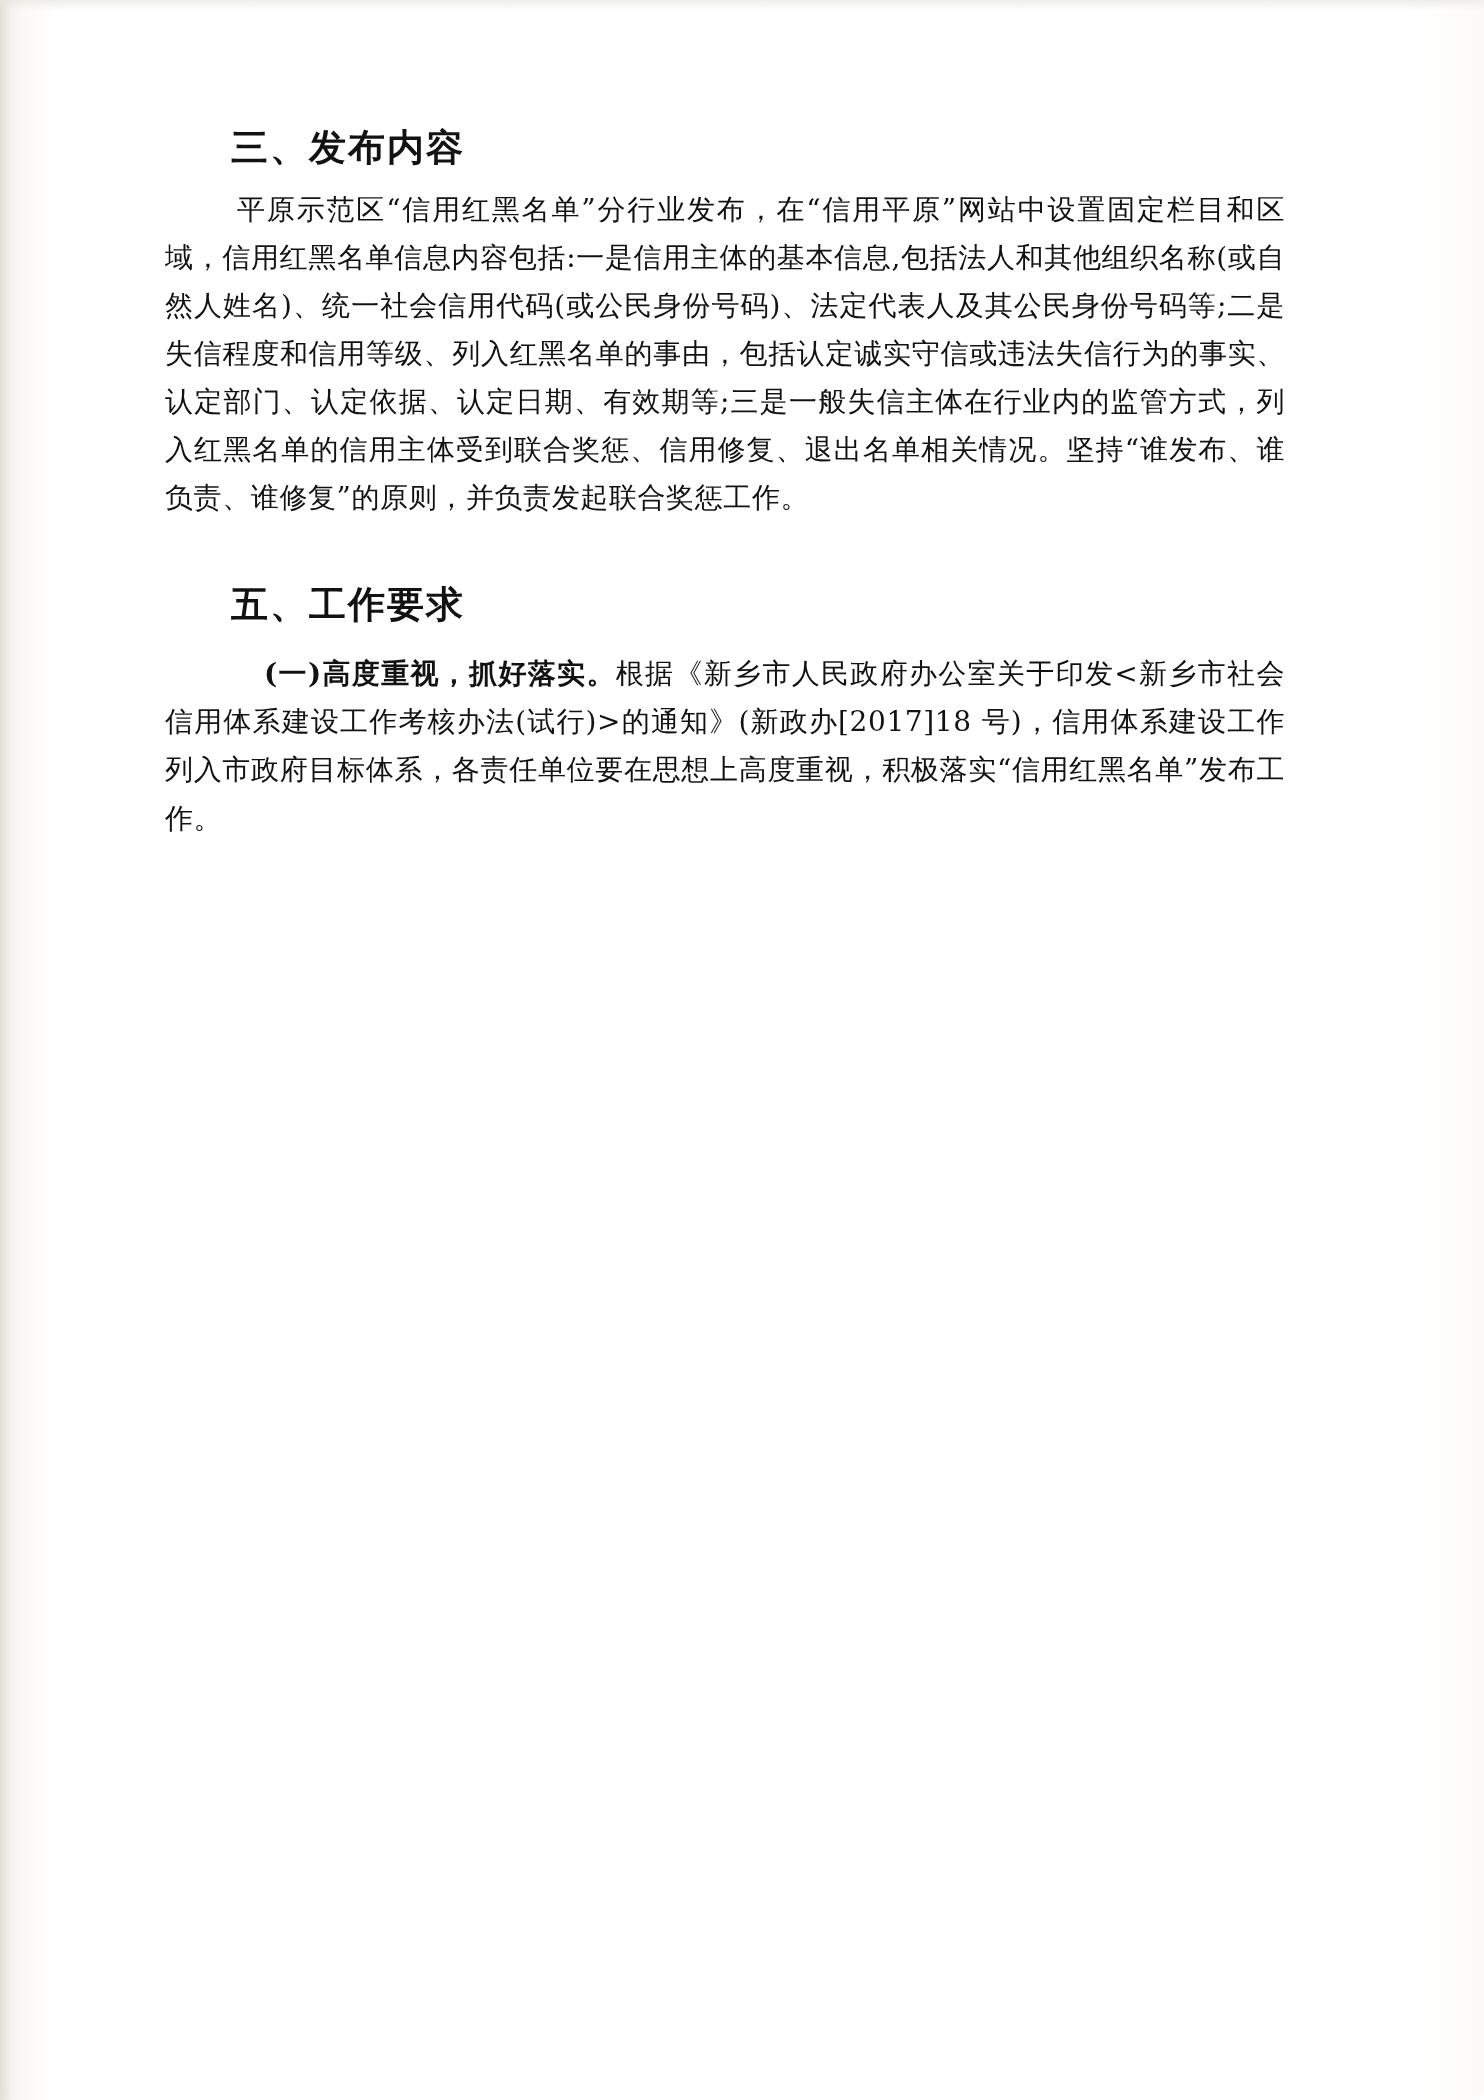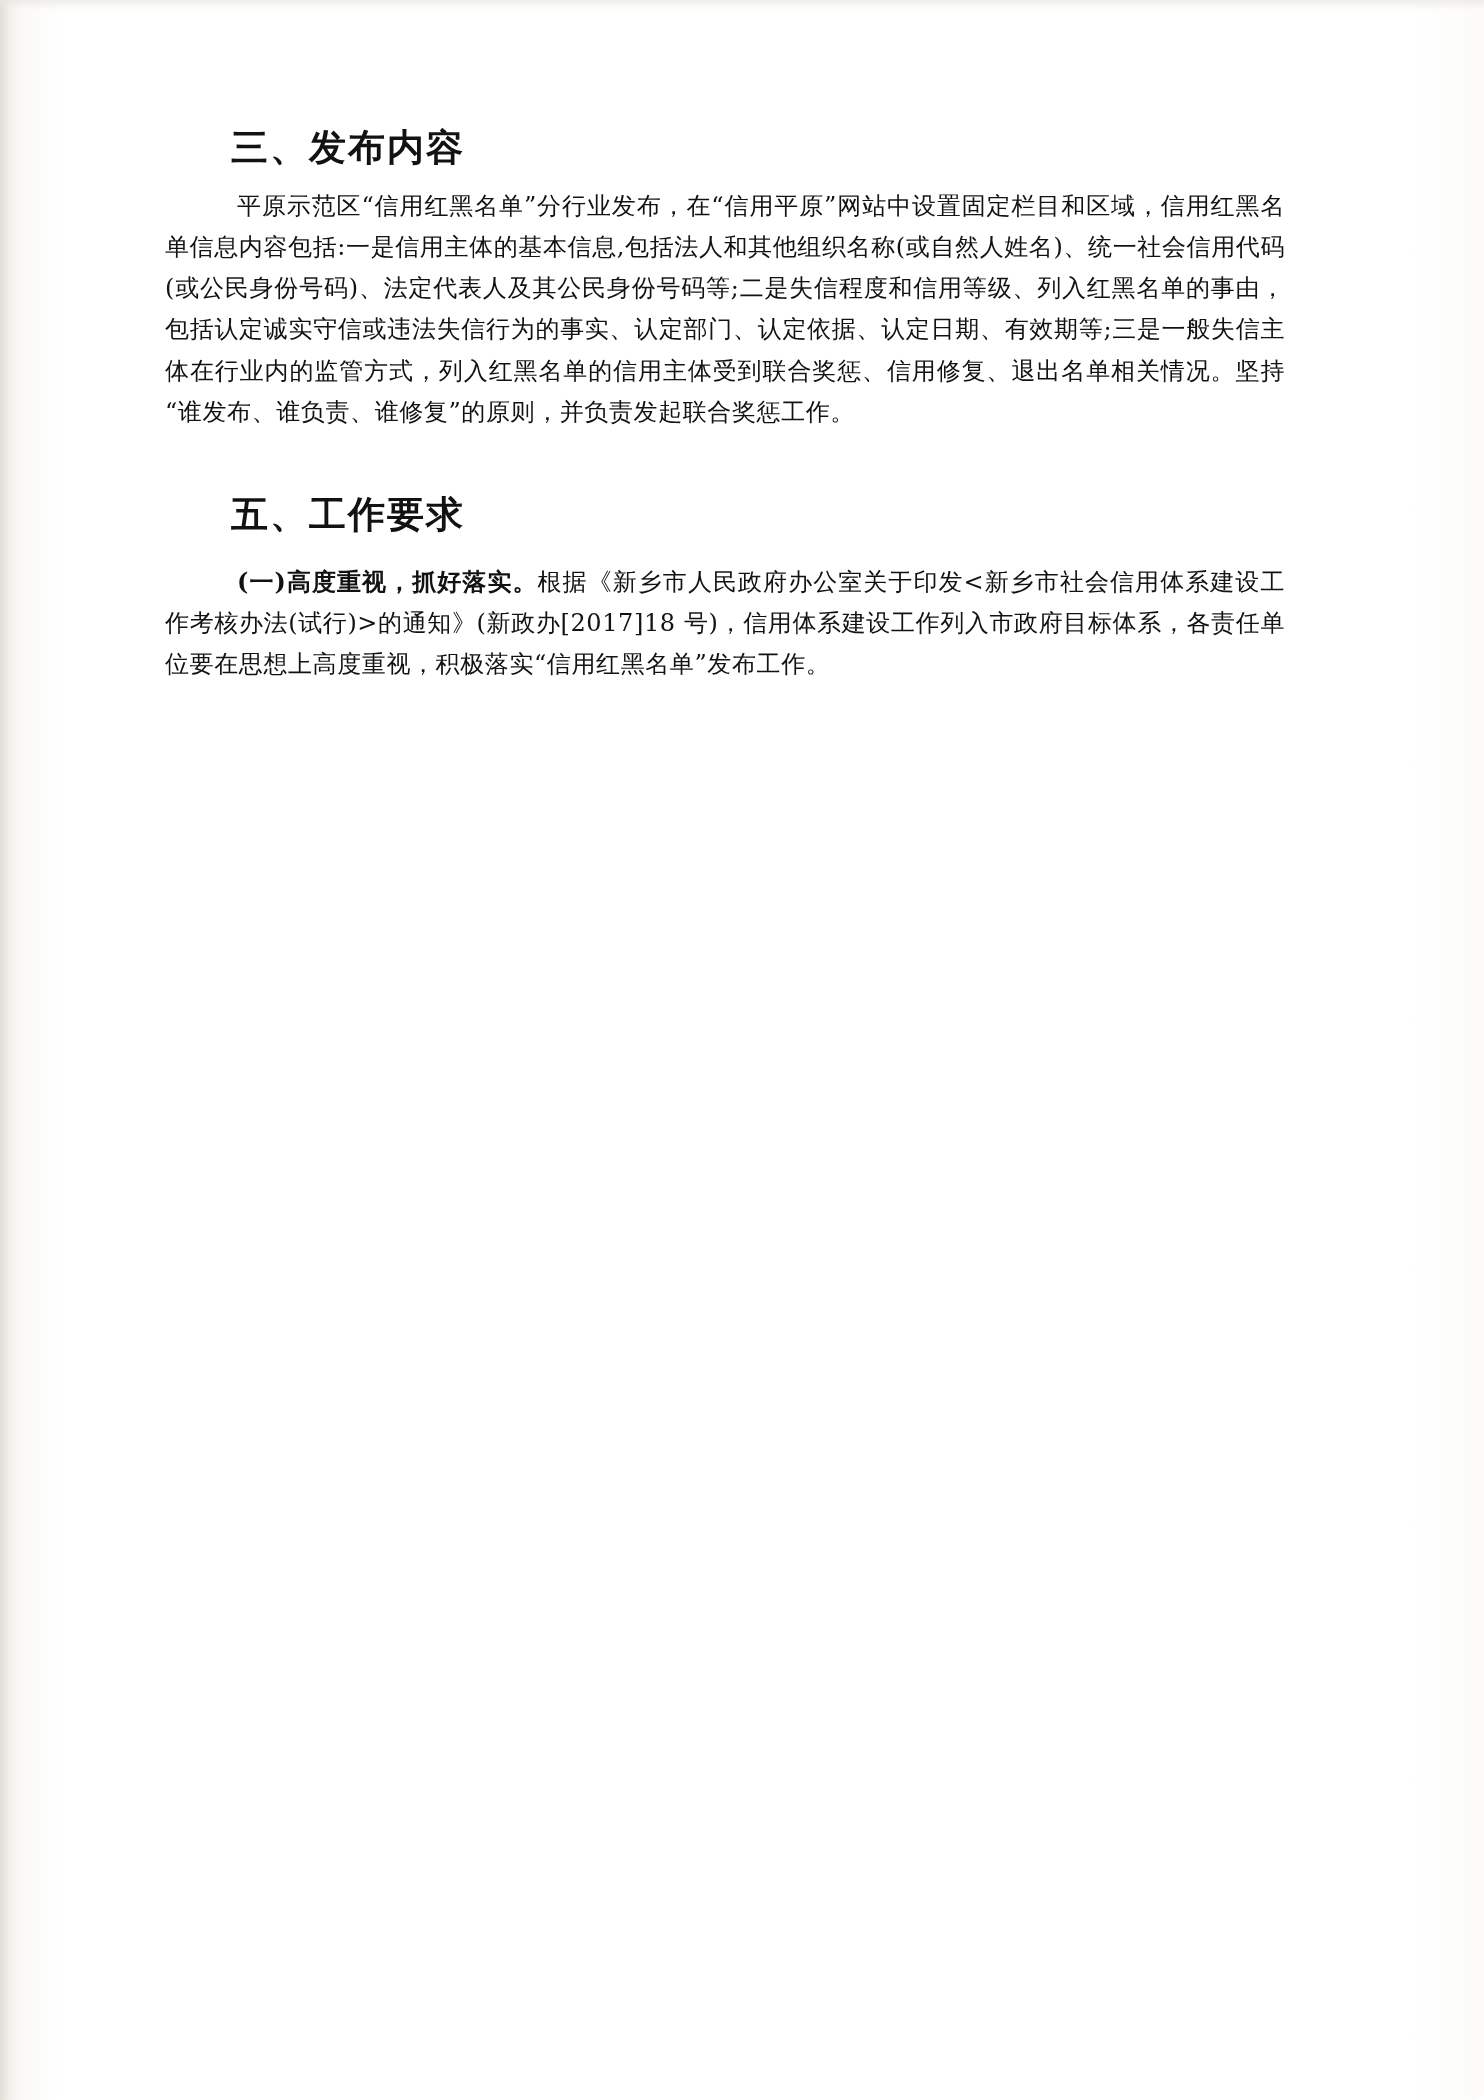--- a/index.html
+++ b/index.html
@@ -45,30 +45,31 @@
   .doc-heading {
     font-size: 37px;
     font-weight: bold;
     letter-spacing: 2px;
     margin: 0 0 10px 0;
     padding-left: 66px;
     line-height: 1.5;
     font-family: "DejaVu Serif", "Liberation Serif", serif;
   }
   .para {
-    font-size: 24px;
+    font-size: 28px;
     line-height: 1.72;
     margin: 0 0 6px 0;
     text-align: justify;
     text-justify: inter-ideograph;
     letter-spacing: 0.6px;
     text-indent: 72px;
   }
   .para .lead {
     font-weight: bold;
+    margin-left: 27px;
   }
   .block-gap-1 { height: 26px; }
   .block-gap-2 { height: 22px; }
   .spacer-small { height: 8px; }
 </style>
 </head>
 <body>
 
 <div class="page">
   <div class="scan-edge-left"></div>

